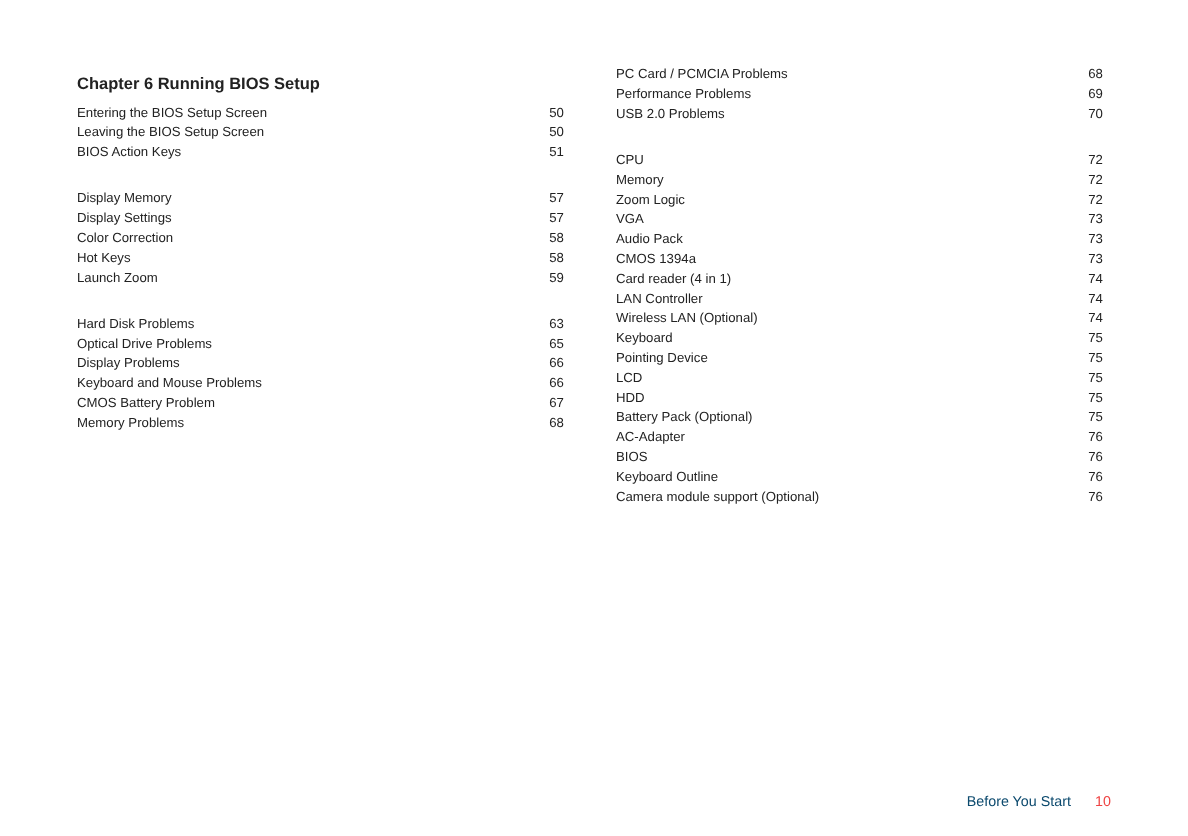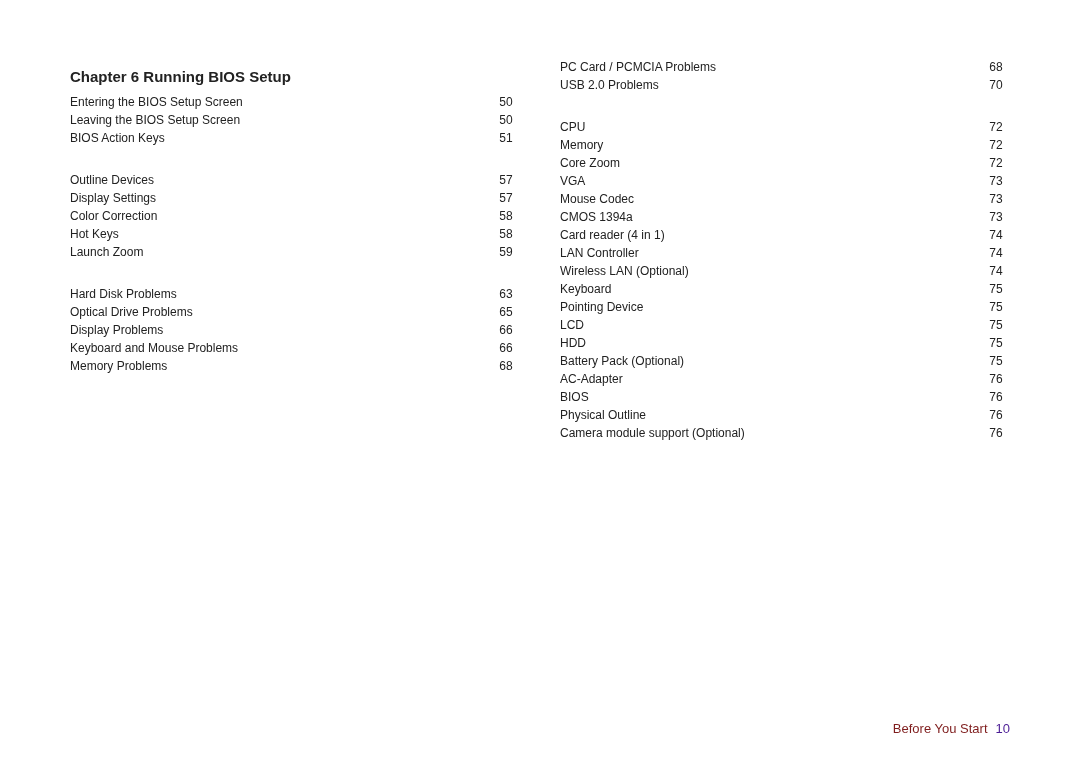--- a/index.html
+++ b/index.html
@@ -55,28 +55,29 @@
     }
     .footer {
       position: absolute;
       bottom: 24px;
       right: 70px;
       display: flex;
       align-items: center;
       gap: 8px;
     }
     .footer-link {
-      color: #7f1d1d;
+      color: #0c4a6e;
       font-size: 13px;
       font-weight: normal;
     }
     .footer-pagenum {
       font-size: 13px;
-      color: #4c1d95;
+      color: #ef4444;
       font-weight: normal;
+      margin-left: 14px;
     }
   </style>
 </head>
 <body>
 
 <div class="page">
 
   <div class="column">
   <div class="toc-section">
         <div class="chapter-heading">Chapter 6  Running BIOS Setup</div>
@@ -88,21 +89,21 @@
           <span class="entry-title">Leaving the BIOS Setup Screen</span>
           <span class="entry-page">50</span>
         </div>
         <div class="toc-entry">
           <span class="entry-title">BIOS Action Keys</span>
           <span class="entry-page">51</span>
         </div>
       </div>
       <div class="toc-section">
         <div class="toc-entry">
-          <span class="entry-title">Outline Devices</span>
+          <span class="entry-title">Display Memory</span>
           <span class="entry-page">57</span>
         </div>
         <div class="toc-entry">
           <span class="entry-title">Display Settings</span>
           <span class="entry-page">57</span>
         </div>
         <div class="toc-entry">
           <span class="entry-title">Color Correction</span>
           <span class="entry-page">58</span>
         </div>
@@ -126,56 +127,64 @@
         </div>
         <div class="toc-entry">
           <span class="entry-title">Display Problems</span>
           <span class="entry-page">66</span>
         </div>
         <div class="toc-entry">
           <span class="entry-title">Keyboard and Mouse Problems</span>
           <span class="entry-page">66</span>
         </div>
         <div class="toc-entry">
+          <span class="entry-title">CMOS Battery Problem</span>
+          <span class="entry-page">67</span>
+        </div>
+        <div class="toc-entry">
           <span class="entry-title">Memory Problems</span>
           <span class="entry-page">68</span>
         </div>
       </div>
     </div>
 
   <div class="column">
   <div class="toc-section">
         <div class="toc-entry">
           <span class="entry-title">PC Card / PCMCIA Problems</span>
           <span class="entry-page">68</span>
         </div>
         <div class="toc-entry">
+          <span class="entry-title">Performance Problems</span>
+          <span class="entry-page">69</span>
+        </div>
+        <div class="toc-entry">
           <span class="entry-title">USB 2.0 Problems</span>
           <span class="entry-page">70</span>
         </div>
       </div>
       <div class="toc-section">
         <div class="toc-entry">
           <span class="entry-title">CPU</span>
           <span class="entry-page">72</span>
         </div>
         <div class="toc-entry">
           <span class="entry-title">Memory</span>
           <span class="entry-page">72</span>
         </div>
         <div class="toc-entry">
-          <span class="entry-title">Core Zoom</span>
+          <span class="entry-title">Zoom Logic</span>
           <span class="entry-page">72</span>
         </div>
         <div class="toc-entry">
           <span class="entry-title">VGA</span>
           <span class="entry-page">73</span>
         </div>
         <div class="toc-entry">
-          <span class="entry-title">Mouse Codec</span>
+          <span class="entry-title">Audio Pack</span>
           <span class="entry-page">73</span>
         </div>
         <div class="toc-entry">
           <span class="entry-title">CMOS 1394a</span>
           <span class="entry-page">73</span>
         </div>
         <div class="toc-entry">
           <span class="entry-title">Card reader (4 in 1)</span>
           <span class="entry-page">74</span>
         </div>
@@ -209,21 +218,21 @@
         </div>
         <div class="toc-entry">
           <span class="entry-title">AC-Adapter</span>
           <span class="entry-page">76</span>
         </div>
         <div class="toc-entry">
           <span class="entry-title">BIOS</span>
           <span class="entry-page">76</span>
         </div>
         <div class="toc-entry">
-          <span class="entry-title">Physical Outline</span>
+          <span class="entry-title">Keyboard Outline</span>
           <span class="entry-page">76</span>
         </div>
         <div class="toc-entry">
           <span class="entry-title">Camera module support (Optional)</span>
           <span class="entry-page">76</span>
         </div>
       </div>
     </div>
 </div>
 

